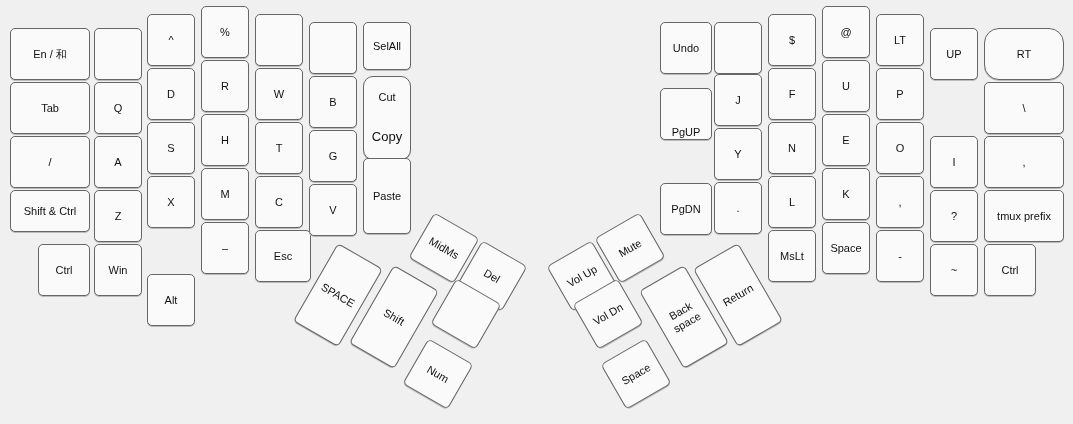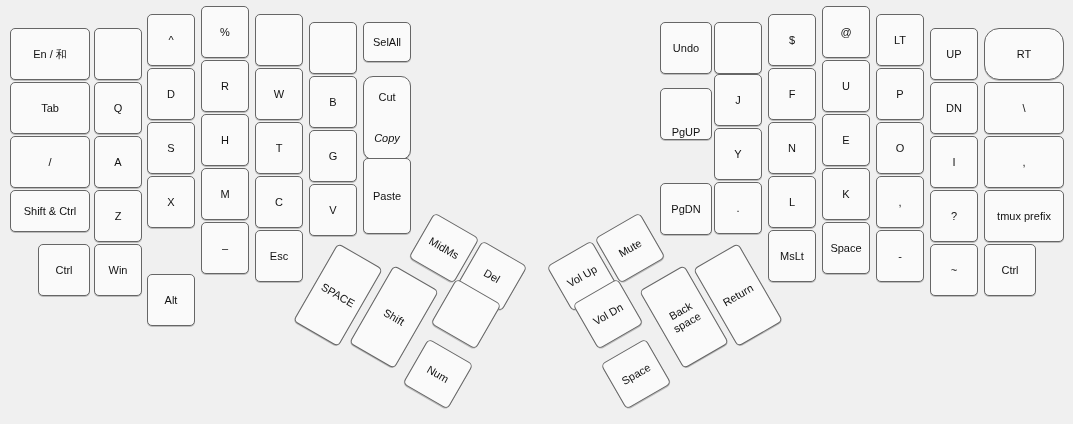--- a/index.html
+++ b/index.html
@@ -38,22 +38,21 @@
     display: block;
     white-space: pre-line;
     padding: 0 2px;
   }
   .key.split {
     flex-direction: column;
     justify-content: space-around;
   }
   .key .sub {
     display: block;
-    font-size: 11px;
-    font-style: italic;
+    font-size: 13px;
   }
 </style>
 </head>
 <body>
 
 <div id="board">
     <div class="key" style="left: 10px; top: 28px; width: 80px; height: 52px;">
       <span class="lbl">En / 和</span>
     </div>
     <div class="key" style="left: 94px; top: 28px; width: 48px; height: 52px;">
@@ -118,36 +117,36 @@
     </div>
     <div class="key" style="left: 255px; top: 68px; width: 48px; height: 52px;">
       <span class="lbl">W</span>
     </div>
     <div class="key" style="left: 255px; top: 122px; width: 48px; height: 52px;">
       <span class="lbl">T</span>
     </div>
     <div class="key" style="left: 255px; top: 176px; width: 48px; height: 52px;">
       <span class="lbl">C</span>
     </div>
-    <div class="key" style="left: 255px; top: 230px; width: 48px; height: 52px;">
+    <div class="key" style="left: 255px; top: 230px; width: 56px; height: 52px;">
       <span class="lbl">Esc</span>
     </div>
     <div class="key" style="left: 309px; top: 22px; width: 48px; height: 52px;">
       <span class="lbl"></span>
     </div>
     <div class="key" style="left: 309px; top: 76px; width: 48px; height: 52px;">
       <span class="lbl">B</span>
     </div>
     <div class="key" style="left: 309px; top: 130px; width: 48px; height: 52px;">
       <span class="lbl">G</span>
     </div>
     <div class="key" style="left: 309px; top: 184px; width: 48px; height: 52px;">
       <span class="lbl">V</span>
     </div>
-    <div class="key" style="left: 363px; top: 22px; width: 48px; height: 40px; text-align: right;">
+    <div class="key" style="left: 363px; top: 22px; width: 48px; height: 48px; text-align: right;">
       <span class="lbl">SelAll</span>
     </div>
     <div class="key split" style="left: 363px; top: 76px; width: 48px; height: 84px; border-radius: 10px;">
       <span class="lbl">Cut</span>
       <span class="sub">Copy</span>
     </div>
     <div class="key" style="left: 363px; top: 158px; width: 48px; height: 76px;">
       <span class="lbl">Paste</span>
     </div>
     <div class="key" style="left: 418px; top: 222px; width: 52px; height: 52px; transform: rotate(30deg);">
@@ -230,23 +229,20 @@
     </div>
     <div class="key" style="left: 876px; top: 176px; width: 48px; height: 52px;">
       <span class="lbl">,</span>
     </div>
     <div class="key" style="left: 876px; top: 230px; width: 48px; height: 52px;">
       <span class="lbl">-</span>
     </div>
     <div class="key" style="left: 930px; top: 28px; width: 48px; height: 52px;">
       <span class="lbl">UP</span>
     </div>
-    <div class="key" style="left: 930px; top: 82px; width: 48px; height: 52px;">
-      <span class="lbl">DN</span>
-    </div>
     <div class="key" style="left: 930px; top: 136px; width: 48px; height: 52px;">
       <span class="lbl">I</span>
     </div>
     <div class="key" style="left: 930px; top: 190px; width: 48px; height: 52px;">
       <span class="lbl">?</span>
     </div>
     <div class="key" style="left: 930px; top: 244px; width: 48px; height: 52px;">
       <span class="lbl">~</span>
     </div>
     <div class="key" style="left: 984px; top: 28px; width: 80px; height: 52px; border-radius: 15px;">

